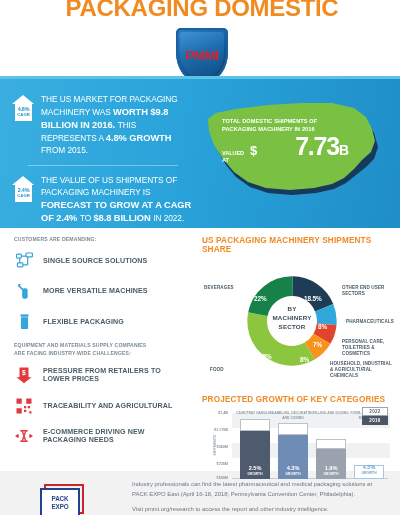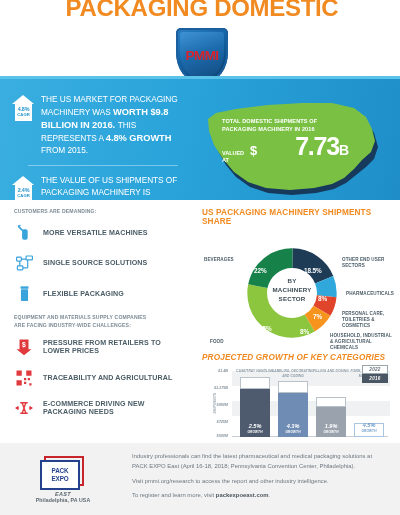--- a/index.html
+++ b/index.html
@@ -35,21 +35,21 @@
     width: 44px; height: 46px;
     background: linear-gradient(160deg,#3e93d4 0%,#1d6cae 45%,#124a7e 100%);
     border-radius: 3px 3px 19px 19px / 3px 3px 26px 26px;
     display:flex; align-items:center; justify-content:center;
   }
   .pmmi-txt { color:#d8242c; font-size:13.5px; font-weight:bold; letter-spacing:-0.5px; }
 
   
   #stats-band {
     background: linear-gradient(100deg, #3aaee0 0%, #29a3da 45%, #1f8ec8 100%);
-    height: 124px; position: relative; display: flex; padding: 8px 0 0 0;
+    height: 152px; position: relative; display: flex; padding: 8px 0 0 0;
     border-top: 3px solid #5bc3e8;
   }
   #stats-left { width: 196px; padding: 6px 4px 0 12px; }
   .stat-row { display: flex; align-items: flex-start; gap: 6px; }
   .cagr-badge {
     width: 23px; flex: 0 0 23px; position: relative; margin-top: 2px;
   }
   .cagr-arrow {
     width: 23px; height: 26px; position: relative;
   }
@@ -98,21 +98,21 @@
   #pie-area { position:relative; height:118px; }
   #donut { position:absolute; left:44px; top:14px; width:92px; height:92px; }
   .pie-center-txt {
     position:absolute; left:62px; top:44px; width:56px; text-align:center;
     font-size:6.2px; font-weight:bold; color:#3c4b55; line-height:1.45; letter-spacing:0.2px;
   }
   .pie-lbl { position:absolute; font-size:4.6px; font-weight:bold; color:#4a5c66; letter-spacing:0.1px; line-height:1.35; }
   .slice-pct { position:absolute; font-size:6.4px; font-weight:bold; color:#ffffff; letter-spacing:-0.1px; }
 
   
-  #bar-sect { margin-top:2px;font-style:italic; }
+  #bar-sect { margin-top:16px; }
   #bar-area { position:relative; height:86px; margin-top:5px; }
   .y-lbl { position:absolute; font-size:3.9px; font-weight:bold; color:#8a98a2; text-align:right; width:26px; }
   .y-axis-title { position:absolute; left:-4px; top:34px; font-size:3.3px; font-weight:bold; color:#9aa6ae;
      transform:rotate(-90deg); transform-origin:center; letter-spacing:0.2px; width:34px; text-align:center; }
   .band { position:absolute; left:30px; right:0; height:15px; background:#f0f1f3; }
   .baseline { position:absolute; left:30px; right:2px; bottom:16px; height:1px; background:#c8ced3; }
   .bar-col { position:absolute; bottom:16px; width:30px; }
   .bar-future { border:1px solid #b9c2c9; background:#ffffff; width:100%; }
   .bar-2016 { width:100%; position:relative; }
   .bar-pct { position:absolute; bottom:3px; left:0; width:100%; text-align:center; font-size:5.6px; font-weight:bold; line-height:1.25; }
@@ -220,38 +220,38 @@
 </div>
 
 <div id="main">
 
   <div id="col-left">
     <div class="sub-lbl cond">CUSTOMERS ARE DEMANDING:</div>
 
     <div class="ch-item">
       <div class="ch-icon">
         <svg viewBox="0 0 24 24" width="19" height="19" fill="none" stroke="#39a3dc" stroke-width="1.5">
-          <path d="M4 4 L10 10" stroke-width="2"></path>
-            <rect x="9" y="8" width="7" height="13" rx="2.5" fill="#39a3dc" stroke="none"></rect>
-          <path d="M4 4 L7 3"></path>
-        </svg>
-      </div>
-      <div class="ch-label cond">MORE VERSATILE MACHINES</div>
-    </div>
-
-    <div class="ch-item">
-      <div class="ch-icon">
-        <svg viewBox="0 0 24 24" width="19" height="19" fill="none" stroke="#39a3dc" stroke-width="1.5">
           <rect x="2" y="4" width="6" height="5" rx="1"></rect>
             <rect x="14" y="2.5" width="8" height="5" rx="1"></rect>
           <rect x="3" y="15" width="7" height="5" rx="1"></rect>
             <path d="M8 6.5h6M6 9v6M10 17.5h6M16 7.5v10"></path>
         </svg>
       </div>
       <div class="ch-label cond">SINGLE SOURCE SOLUTIONS</div>
+    </div>
+
+    <div class="ch-item">
+      <div class="ch-icon">
+        <svg viewBox="0 0 24 24" width="19" height="19" fill="none" stroke="#39a3dc" stroke-width="1.5">
+          <path d="M4 4 L10 10" stroke-width="2"></path>
+            <rect x="9" y="8" width="7" height="13" rx="2.5" fill="#39a3dc" stroke="none"></rect>
+          <path d="M4 4 L7 3"></path>
+        </svg>
+      </div>
+      <div class="ch-label cond">MORE VERSATILE MACHINES</div>
     </div>
 
     <div class="ch-item">
       <div class="ch-icon">
         <svg viewBox="0 0 24 24" width="19" height="19">
           <rect x="7" y="3" width="10" height="3" fill="#39a3dc"></rect>
           <rect x="7.5" y="6.5" width="9" height="15" rx="1" fill="#39a3dc"></rect>
         </svg>
       </div>
       <div class="ch-label cond">FLEXIBLE PACKAGING</div>

